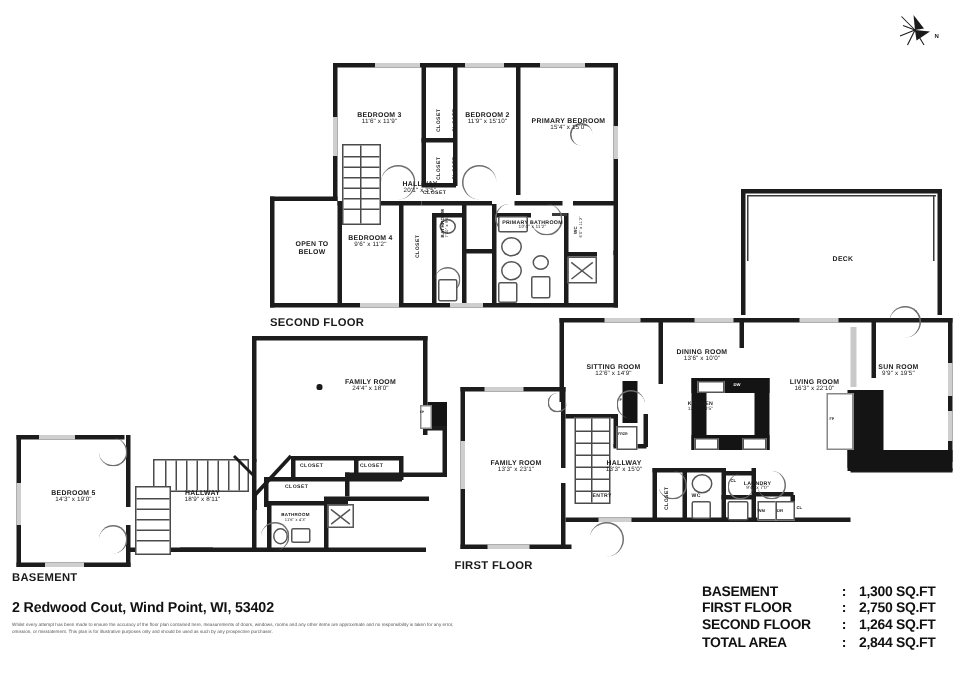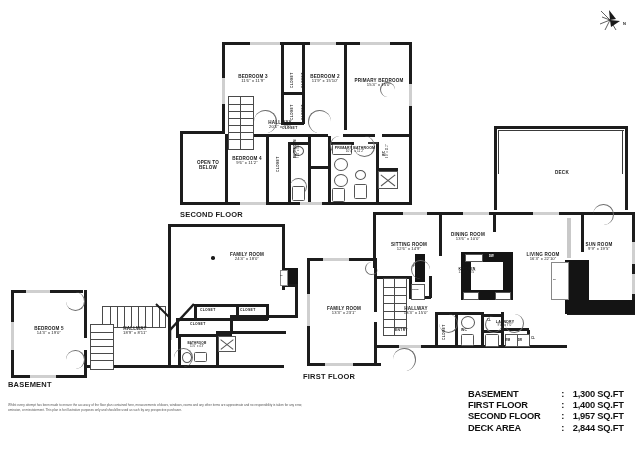--- a/index.html
+++ b/index.html
@@ -438,41 +438,42 @@
     <span class="dm">11'6" x 4'3"</span>
   </div>
   <div class="closet-lbl" style="left:192px;top:90px;">CLOSET</div>
   <div class="closet-lbl" style="left:232px;top:90px;">CLOSET</div>
   <div class="closet-lbl" style="left:182px;top:104px;">CLOSET</div>
 
   <div class="floor-title" style="left:0px;top:162px;">BASEMENT</div>
 </div>
 
 <div id="footer">
+  <div id="address">2 Redwood Cout, Wind Point, WI, 53402</div>
   <div id="disclaimer">Whilst every attempt has been made to ensure the accuracy of the floor plan contained here, measurements of doors, windows, rooms and any other items are approximate and no responsibility is taken for any error, omission, or misstatement. This plan is for illustrative purposes only and should be used as such by any prospective purchaser.</div>
 </div>
 
 <div id="summary">
   <table>
     <tbody>
       <tr>
         <td>BASEMENT</td>
         <td class="colon">:</td>
         <td class="val">1,300 SQ.FT</td>
       </tr>
       <tr>
         <td>FIRST FLOOR</td>
         <td class="colon">:</td>
-        <td class="val">1,400 SQ.FT</td>
+        <td class="val">2,750 SQ.FT</td>
       </tr>
       <tr>
         <td>SECOND FLOOR</td>
         <td class="colon">:</td>
-        <td class="val">1,957 SQ.FT</td>
+        <td class="val">1,264 SQ.FT</td>
       </tr>
       <tr>
-        <td>DECK AREA</td>
+        <td>TOTAL AREA</td>
         <td class="colon">:</td>
         <td class="val">2,844 SQ.FT</td>
       </tr>
     </tbody>
   </table>
 </div>
 
 </body></html>

